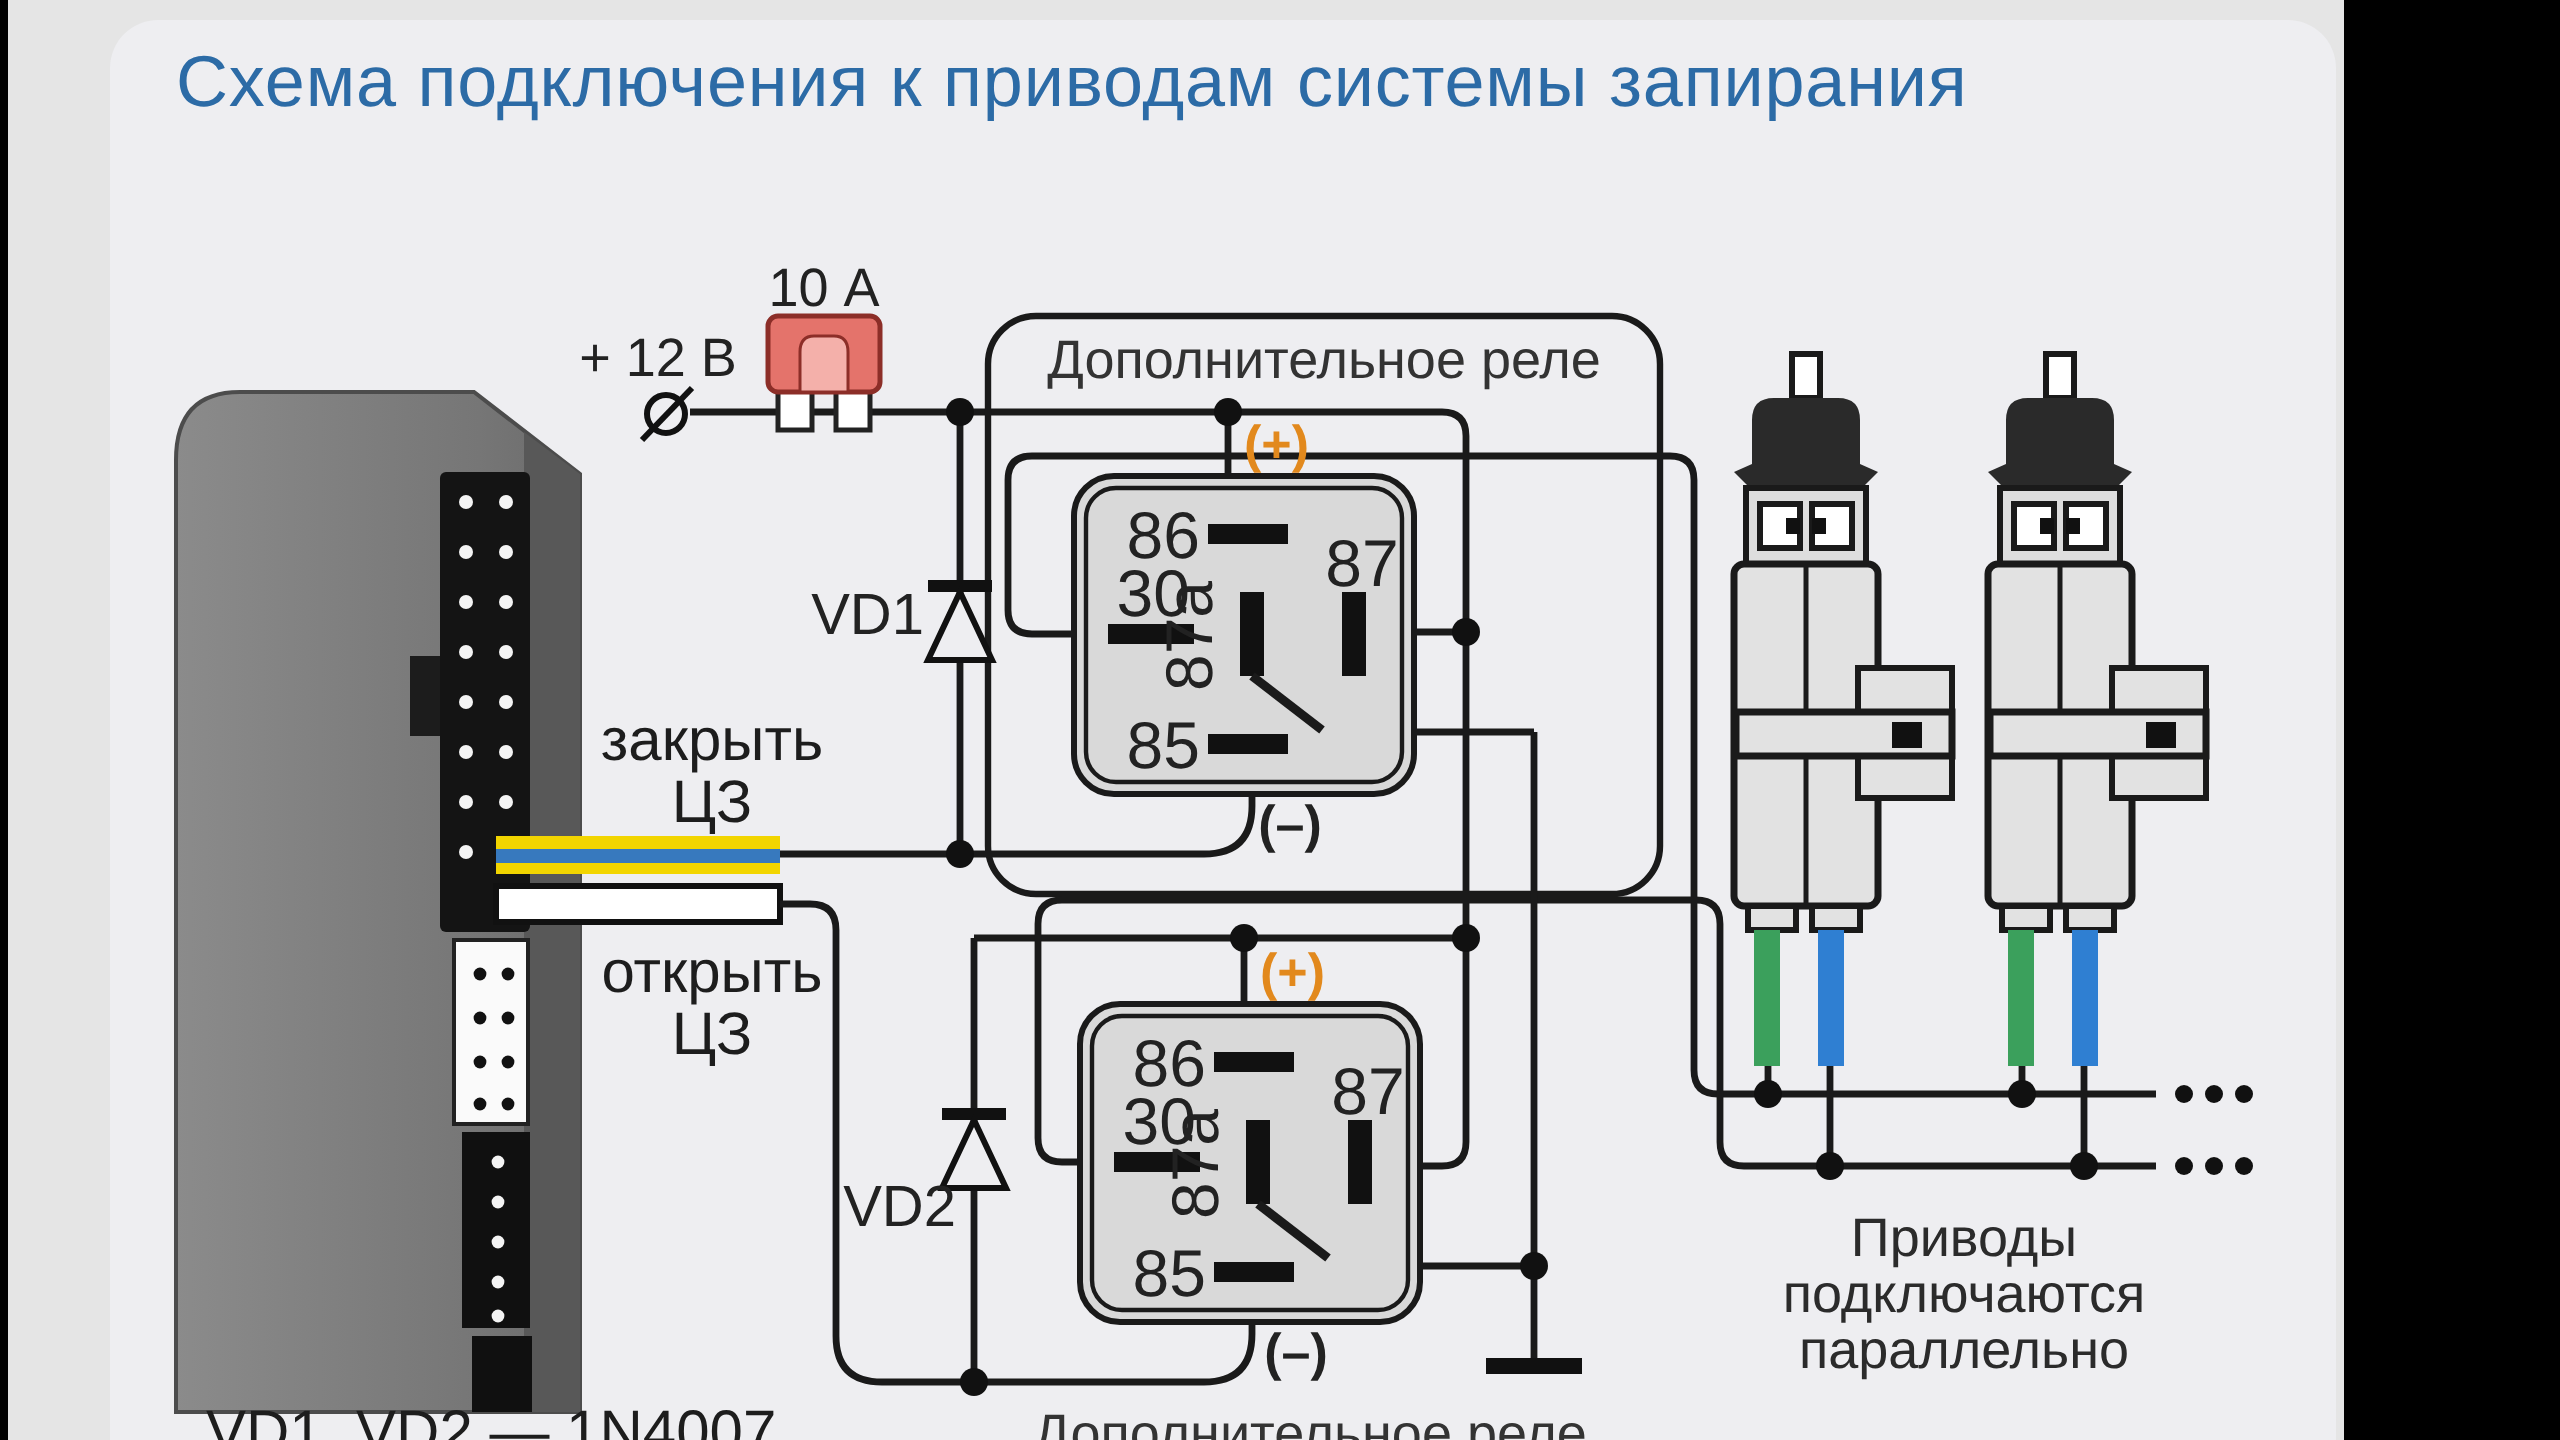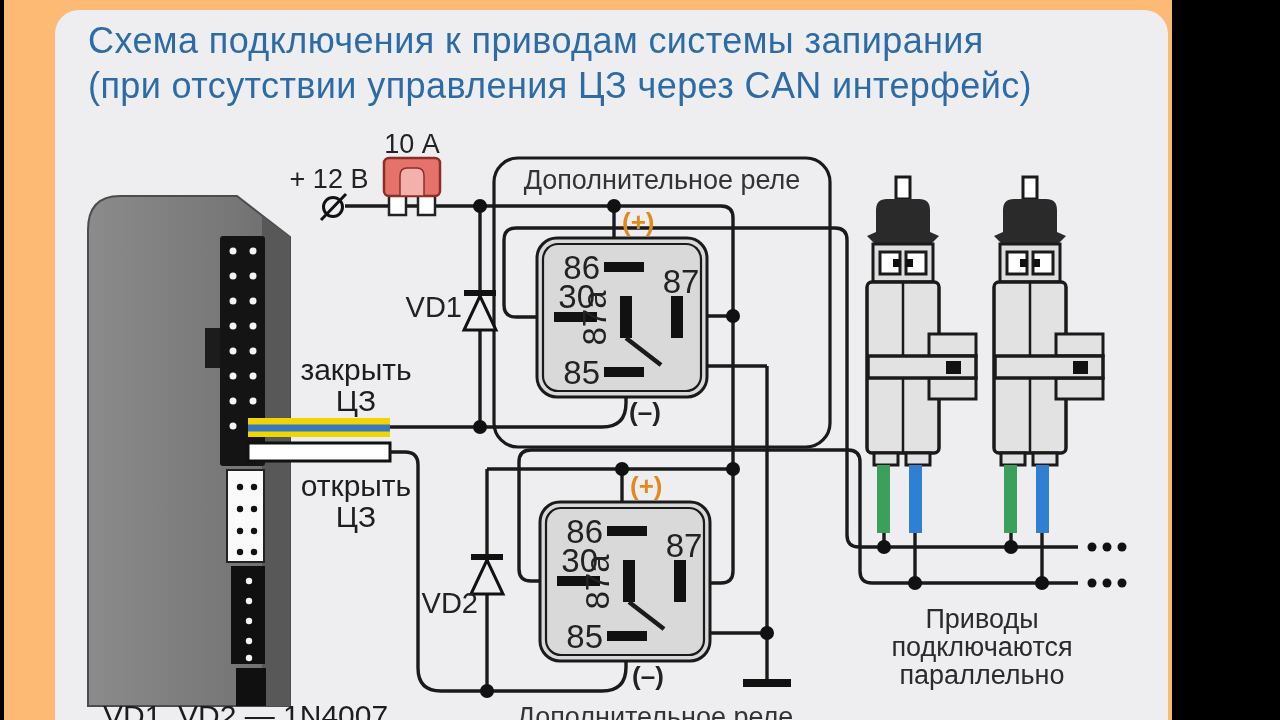--- a/index.html
+++ b/index.html
@@ -1,16 +1,16 @@
 <!DOCTYPE html>
 <html><head>
 <meta charset="utf-8">
 <style>
   html,body{margin:0;padding:0;background:#000;}
-  .stage{position:relative;width:1172px;height:720px;overflow:hidden;background:#fdba74;
+  .stage{position:relative;width:1172px;height:720px;overflow:hidden;background:#e5e5e5;
          font-family:"Liberation Sans", sans-serif;}
   .card{position:absolute;left:55px;top:10px;width:1113px;height:740px;background:#eeeef1;border-radius:24px;}
   .bar-left{position:absolute;left:0;top:0;width:4px;height:720px;background:#000;}
   .bar-right{position:absolute;left:1196px;top:0;width:84px;height:720px;background:#000;}
   .artifact-dot{position:absolute;width:7px;height:7px;background:#262626;transform:rotate(45deg);}
   .d1{left:38px;top:237px;} .d2{left:38px;top:476px;}
   .title{position:absolute;left:88px;top:18px;color:#2c6ba6;font-size:36px;line-height:45px;
          letter-spacing:.4px;font-weight:500;white-space:nowrap;}
   svg{position:absolute;left:0;top:0;}
   svg text{font-family:"Liberation Sans", sans-serif;fill:#222;}
@@ -26,21 +26,20 @@
   .smalllbl{font-size:27px;}
 </style>
 </head>
 <body>
 
 <div class="stage">
   <div class="card"></div>
 
   <div class="title">
     <div>Схема подключения к приводам системы запирания</div>
-    <div>(при отсутствии управления ЦЗ через CAN интерфейс)</div>
   </div>
 
   <svg width="1280" height="720" viewBox="0 0 1280 720">
     <defs>
       <linearGradient id="devGrad" x1="0" y1="0" x2="1" y2="0">
         <stop offset="0" stop-color="#8b8b8b"></stop>
           <stop offset="0.75" stop-color="#767676"></stop>
           <stop offset="1" stop-color="#6b6b6b"></stop>
       </linearGradient>
     </defs>

